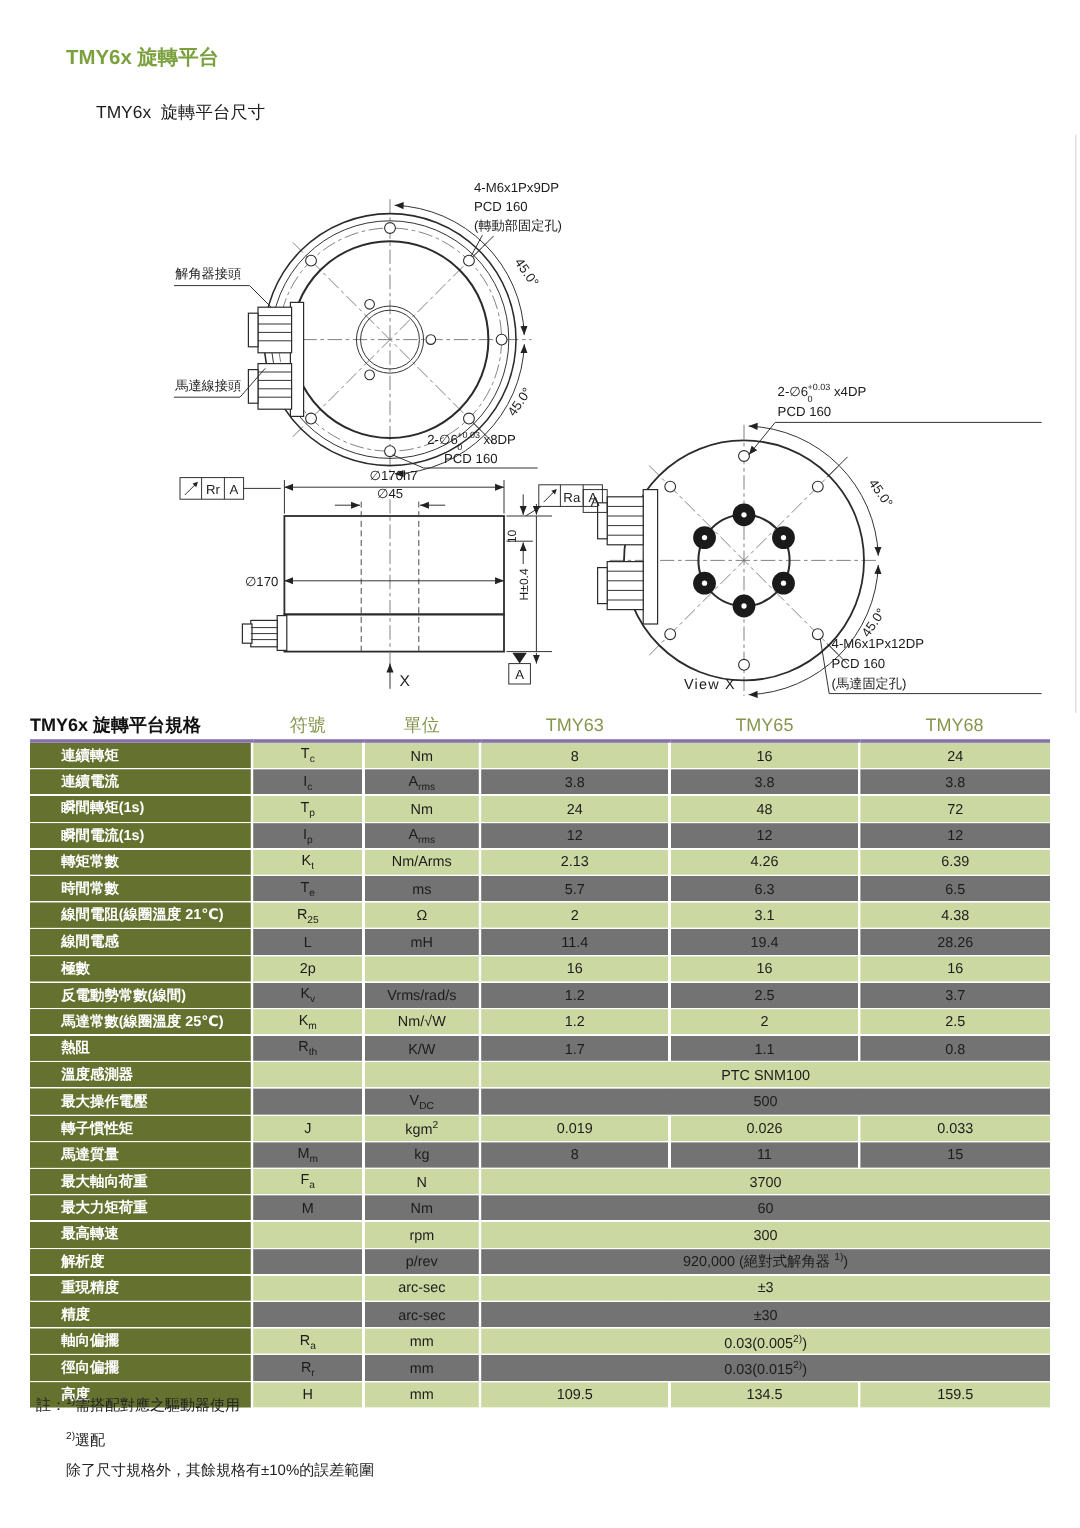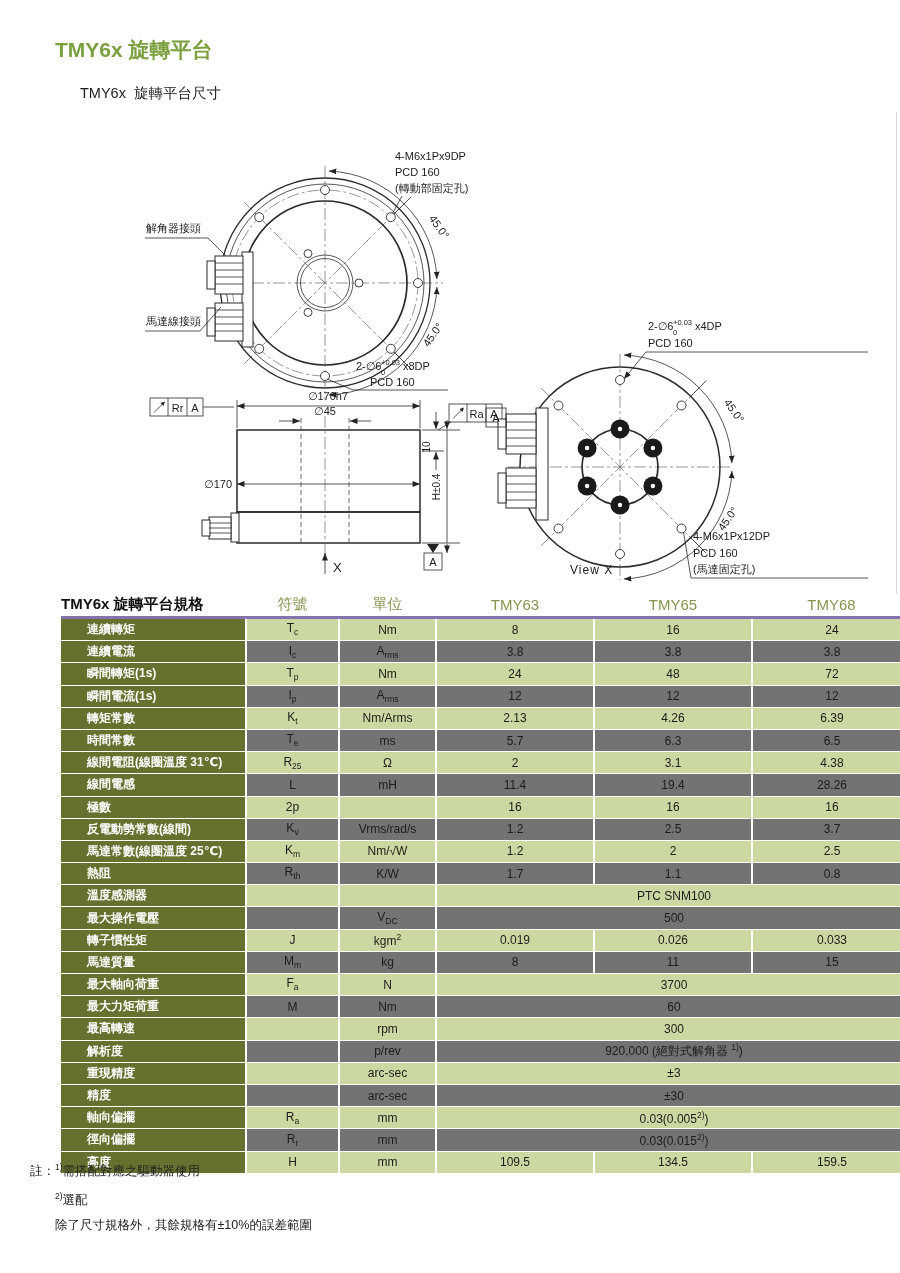--- a/index.html
+++ b/index.html
@@ -3,37 +3,37 @@
 <meta charset="utf-8">
 <style>
   html,body{margin:0;padding:0;background:#e8e8e8;}
   .page{
     position:relative;width:900px;height:1273px;background:#ffffff;
     font-family:"Liberation Sans","DejaVu Sans",sans-serif;color:#1c1c1c;
     overflow:hidden;margin:0 auto;
   }
   .page-edge{position:absolute;left:896px;top:112px;width:1px;height:482px;background:#d9d9d9;}
 
-  .doc-title{position:absolute;left:55px;top:36px;font-size:21px;font-weight:700;color:#7ba03e;}
+  .doc-title{position:absolute;left:55px;top:36px;font-size:17px;font-weight:700;color:#7ba03e;}
   .doc-subtitle{position:absolute;left:80px;top:84px;font-size:14.5px;color:#1c1c1c;}
   .doc-subtitle .model{font-weight:400;margin-right:8px;}
 
   svg text{font-family:"Liberation Sans","DejaVu Sans",sans-serif;}
   .ln{fill:none;stroke:#2b2b2b;stroke-width:1.3}
   .lb{fill:none;stroke:#2b2b2b;stroke-width:1.7}
   .lb2{fill:none;stroke:#2b2b2b;stroke-width:1.5}
   .tn{fill:none;stroke:#2b2b2b;stroke-width:0.8}
   .hw{fill:#fff;stroke:#2b2b2b;stroke-width:0.9}
   .cl{fill:none;stroke:#6a6a6a;stroke-width:0.7;stroke-dasharray:12 3 3 3}
   .dsh{fill:none;stroke:#444;stroke-width:0.8;stroke-dasharray:5 3}
   .wf{fill:#fff;stroke:#2b2b2b;stroke-width:1}
   .dt{font-size:11px;fill:#1c1c1c}
   .dt2{font-size:10px;fill:#1c1c1c}
 
-  .spec{position:absolute;left:25px;top:592px;width:694px;margin-left:36px;}
+  .spec{position:absolute;left:25px;top:592px;width:694px;}
   table.spec-table{border-collapse:collapse;table-layout:fixed;width:850px;}
   col.c-name{width:185px}col.c-sym{width:93px}col.c-unit{width:97px}
   col.c-v1{width:158px}col.c-v2{width:158px}col.c-v3{width:159px}
   thead th{height:24px;border-bottom:3px solid #8473ad;padding:0;vertical-align:middle;}
   th.t-title{text-align:left;font-size:15px;font-weight:700;color:#111;}
   th.t-col{font-size:15px;font-weight:400;color:#84954e;text-align:center;}
   tbody td{height:21.2px;padding:0;font-size:12px;text-align:center;
     border-right:2px solid #fff;border-bottom:1px solid #fff;overflow:hidden;white-space:nowrap;}
   tbody td.c-name{background:#65722f;color:#fff;text-align:left;padding-left:26px;font-weight:600;
     border-bottom:1px solid rgba(255,255,255,.35);}
@@ -350,21 +350,21 @@
           </tr>
           <tr class="even">
             <td class="c-name">時間常數</td>
             <td class="c-cell">T<sub>e</sub></td>
             <td class="c-cell">ms</td>
             <td class="c-cell">5.7</td>
             <td class="c-cell">6.3</td>
             <td class="c-cell">6.5</td>
           </tr>
           <tr class="odd">
-            <td class="c-name">線間電阻(線圈溫度 31℃)</td>
+            <td class="c-name">線間電阻(線圈溫度 21℃)</td>
             <td class="c-cell">R<sub>25</sub></td>
             <td class="c-cell">Ω</td>
             <td class="c-cell">2</td>
             <td class="c-cell">3.1</td>
             <td class="c-cell">4.38</td>
           </tr>
           <tr class="even">
             <td class="c-name">線間電感</td>
             <td class="c-cell">L</td>
             <td class="c-cell">mH</td>

